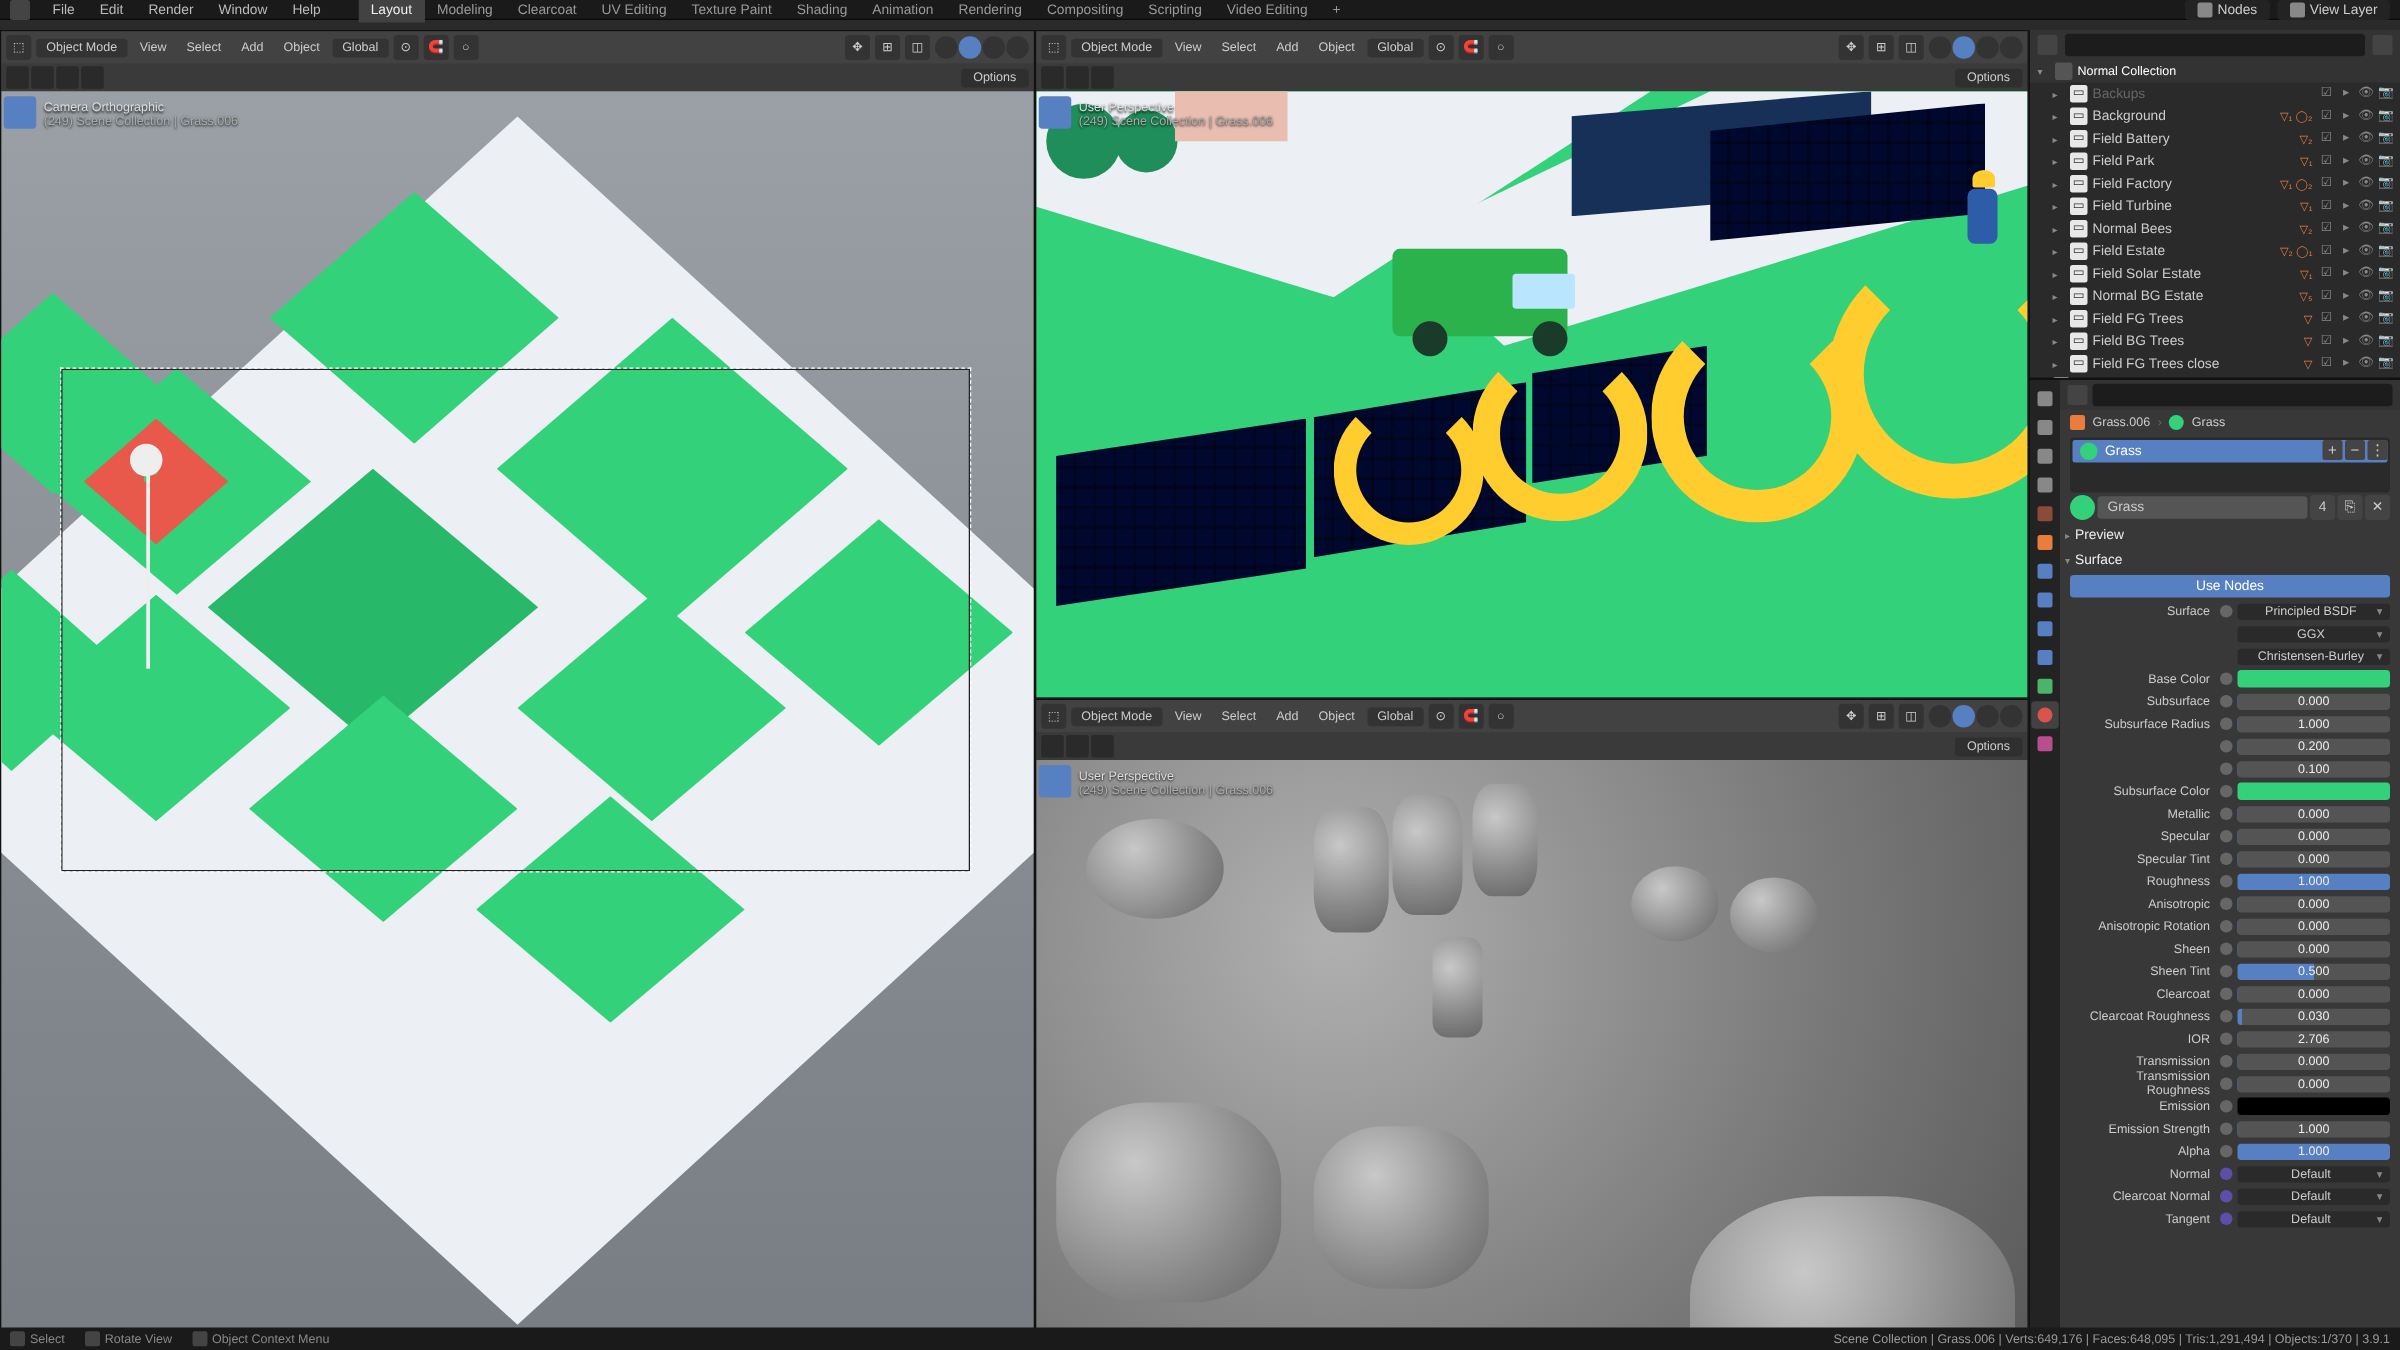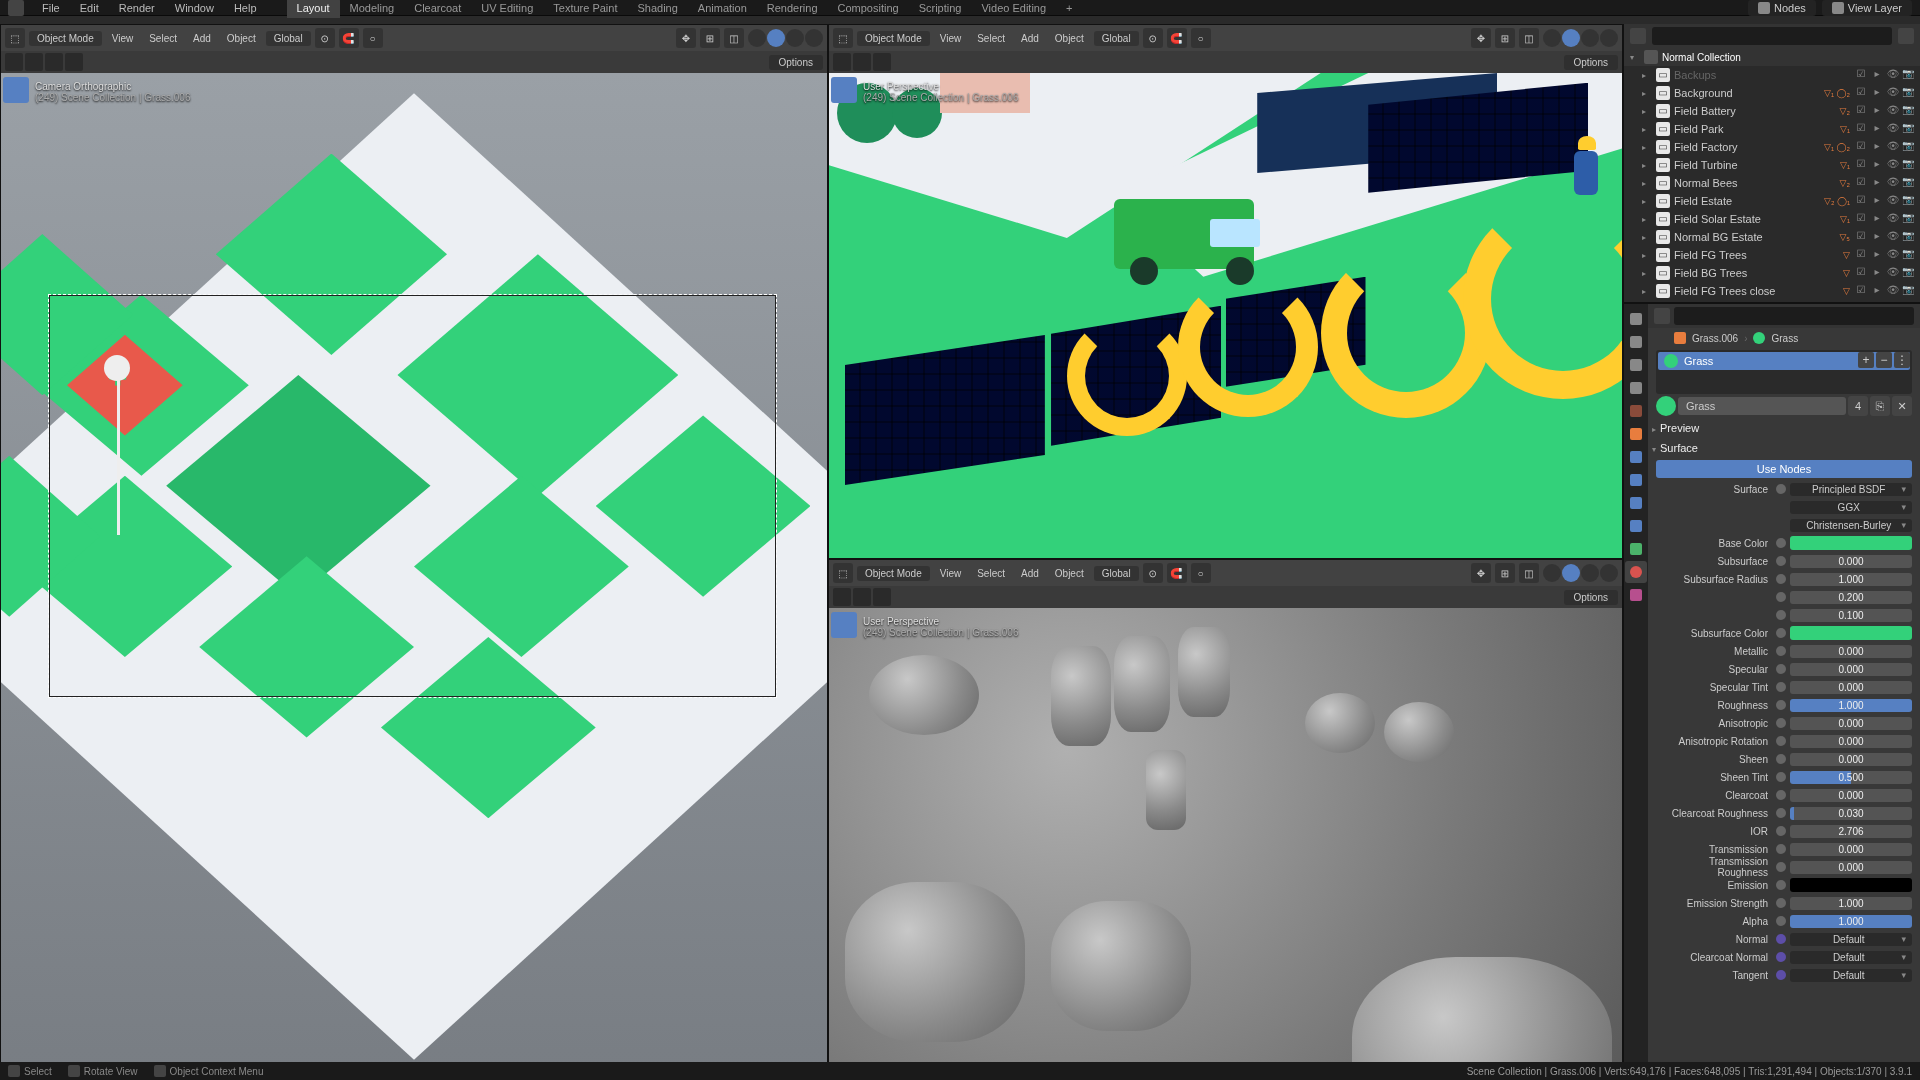--- a/index.html
+++ b/index.html
@@ -58,21 +58,21 @@
 .outliner-row .tog { width: 14px; height: 14px; color: #888; font-size: 10px; text-align: center; cursor: pointer; }
 
 .properties { flex: 1; display: flex; overflow: hidden; }
 .prop-tabs { width: 24px; background: #232323; display: flex; flex-direction: column; padding-top: 4px; gap: 1px; }
 .prop-tabs .pt { width: 22px; height: 22px; border-radius: 3px; margin: 0 auto; cursor: pointer; display: flex; align-items: center; justify-content: center; }
 .prop-tabs .pt.active { background: #424242; }
 .prop-tabs .pt .pico { width: 12px; height: 12px; border-radius: 2px; }
 .prop-content { flex: 1; overflow-y: auto; background: #383838; }
 .prop-search { height: 24px; background: #333; display: flex; align-items: center; padding: 0 6px; gap: 4px; }
 .prop-search .sfield { flex: 1; background: #1c1c1c; height: 18px; border-radius: 3px; }
-.breadcrumb { padding: 4px 26px; font-size: 10px; color: #ccc; display: flex; align-items: center; gap: 6px; }
+.breadcrumb { padding: 4px 8px; font-size: 10px; color: #ccc; display: flex; align-items: center; gap: 6px; }
 .breadcrumb .bc-ico { width: 12px; height: 12px; background: #e87d3e; border-radius: 2px; }
 .mat-slot { margin: 2px 8px; padding: 2px; background: #2a2a2a; border-radius: 3px; height: 44px; display: flex; flex-direction: column;}
 .mat-slot .slot-row { background: #5680c2; color: #fff; padding: 2px 6px; border-radius: 2px; font-size: 11px; display: flex; align-items: center; gap: 6px; }
 .mat-slot .slot-row .sico { width: 14px; height: 14px; background: #33d17a; border-radius: 50%; }
 .mat-slot .ctrl-btns { display: flex; gap: 2px; margin-left: auto; }
 .mat-slot .ctrl-btns .cb { width: 16px; height: 16px; background: #444; border-radius: 2px; font-size: 12px; text-align: center; line-height: 16px; }
 .mat-name-row { display: flex; align-items: center; margin: 2px 8px; gap: 2px; }
 .mat-name-row .mico { width: 20px; height: 20px; background: #33d17a; border-radius: 50%; }
 .mat-name-row .mname { flex: 1; background: #555; padding: 3px 8px; border-radius: 3px; font-size: 11px; }
 .mat-name-row .mb { width: 20px; height: 20px; background: #444; border-radius: 3px; text-align: center; line-height: 20px; font-size: 11px; }

